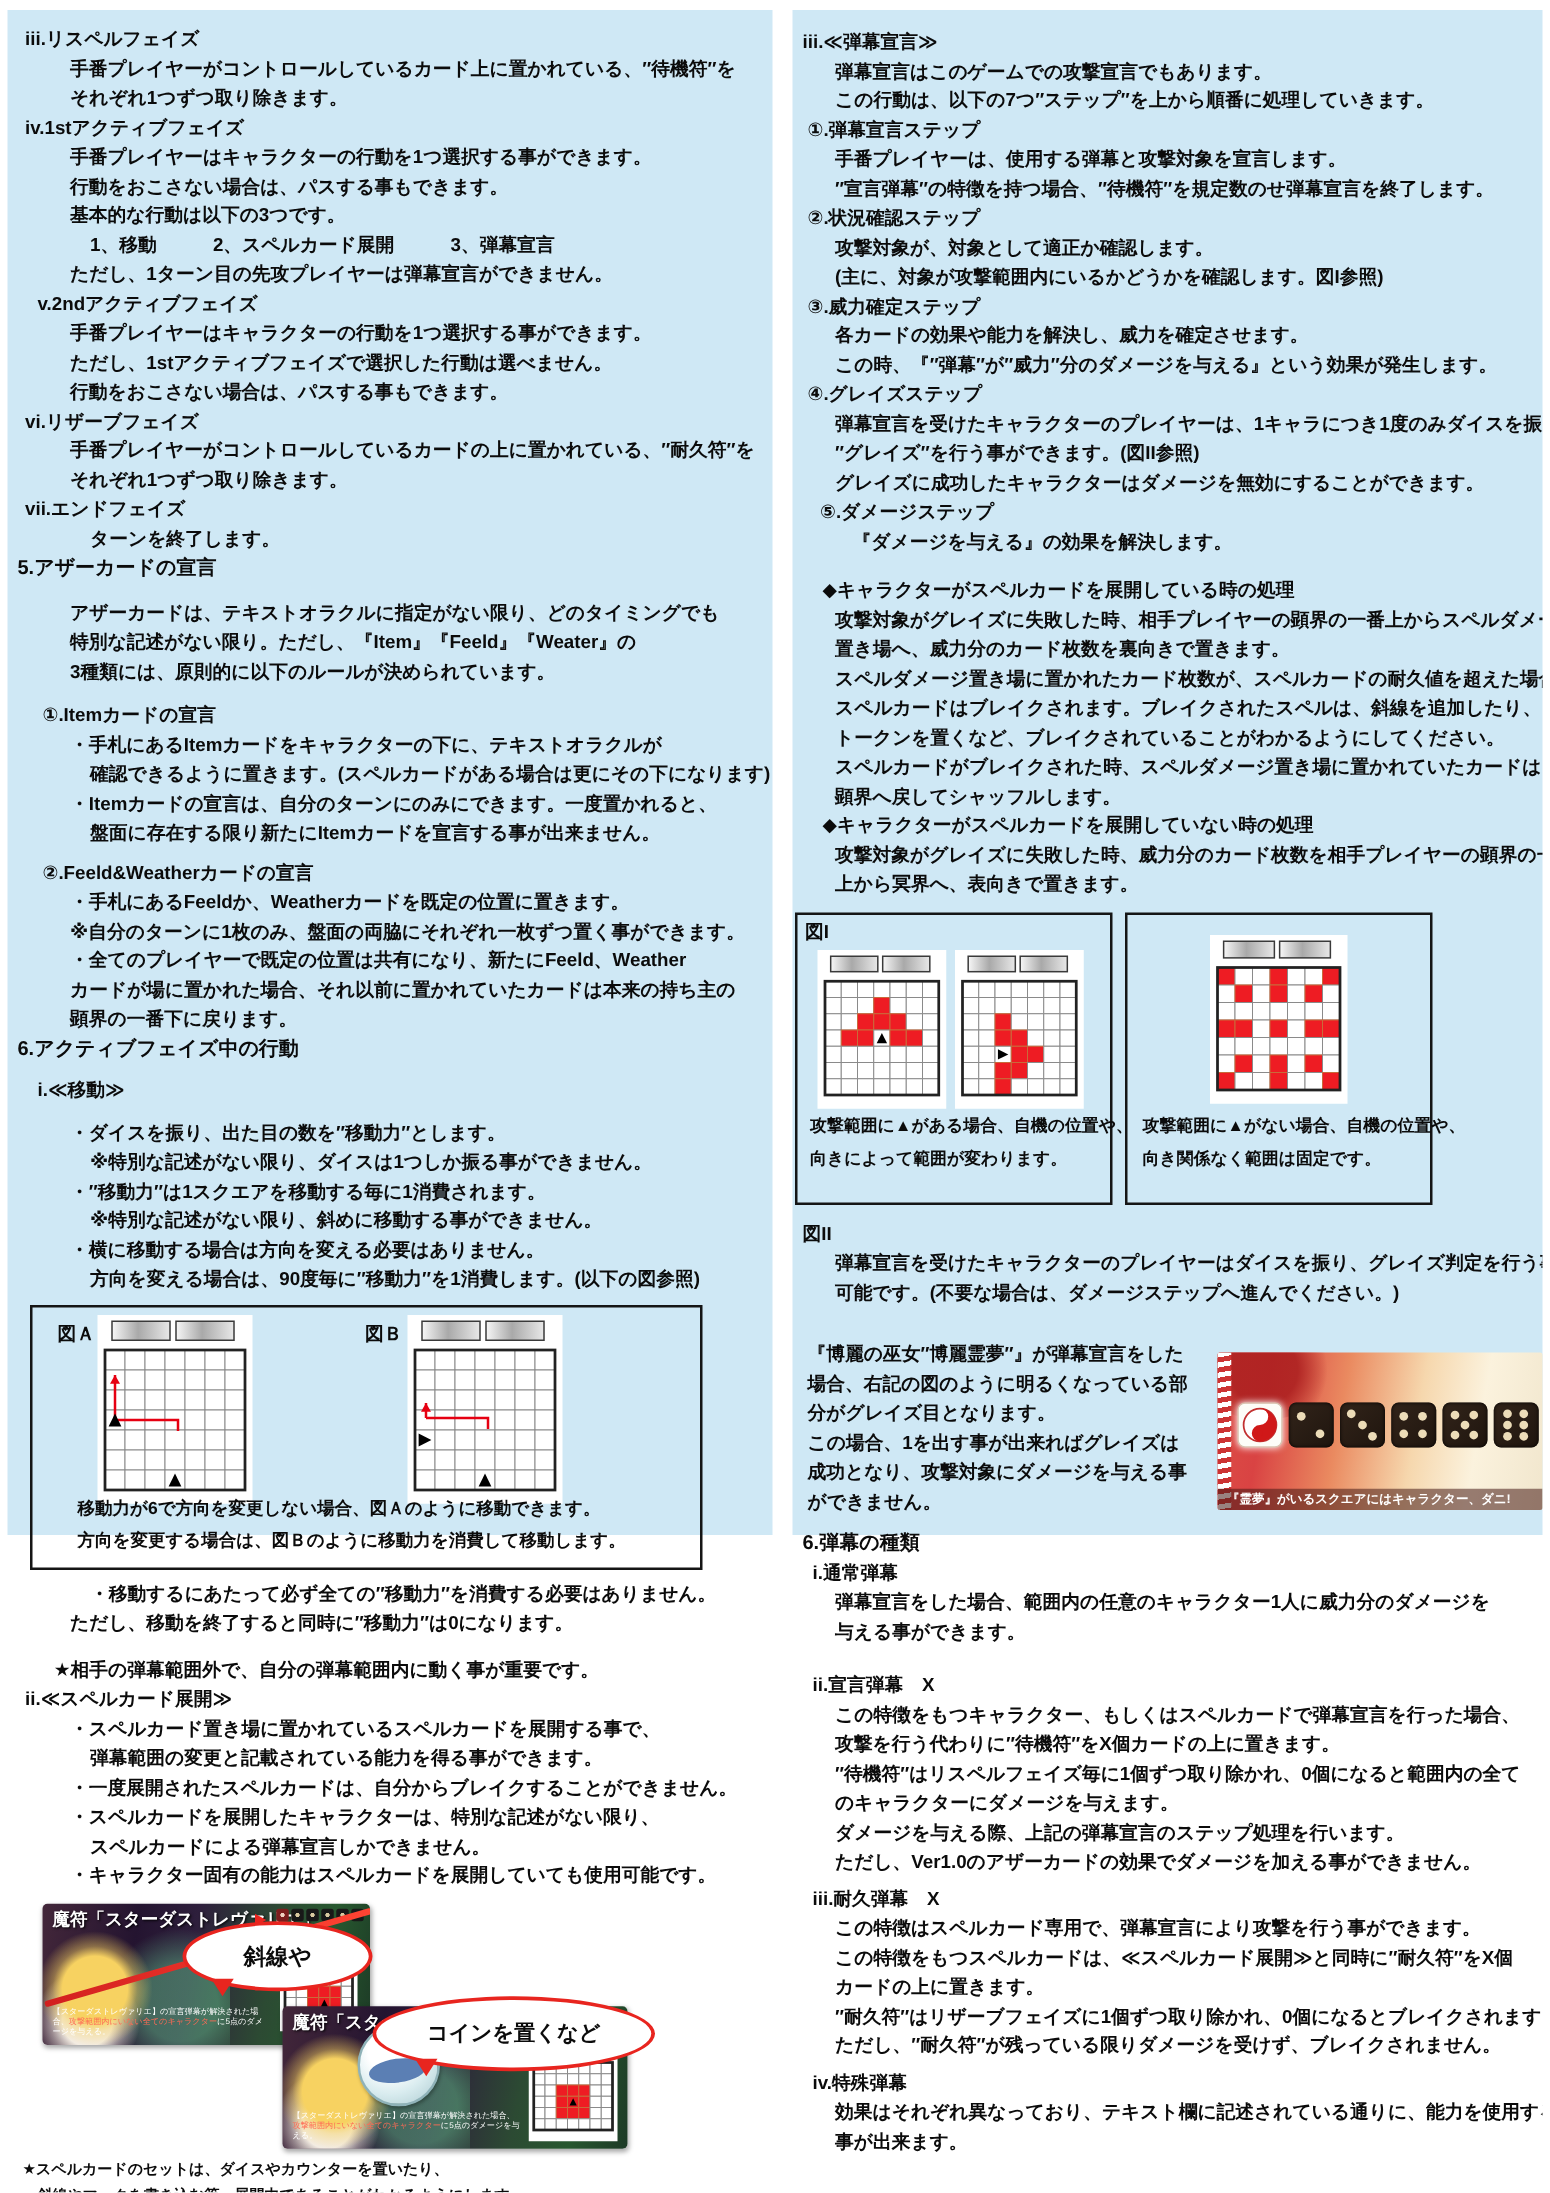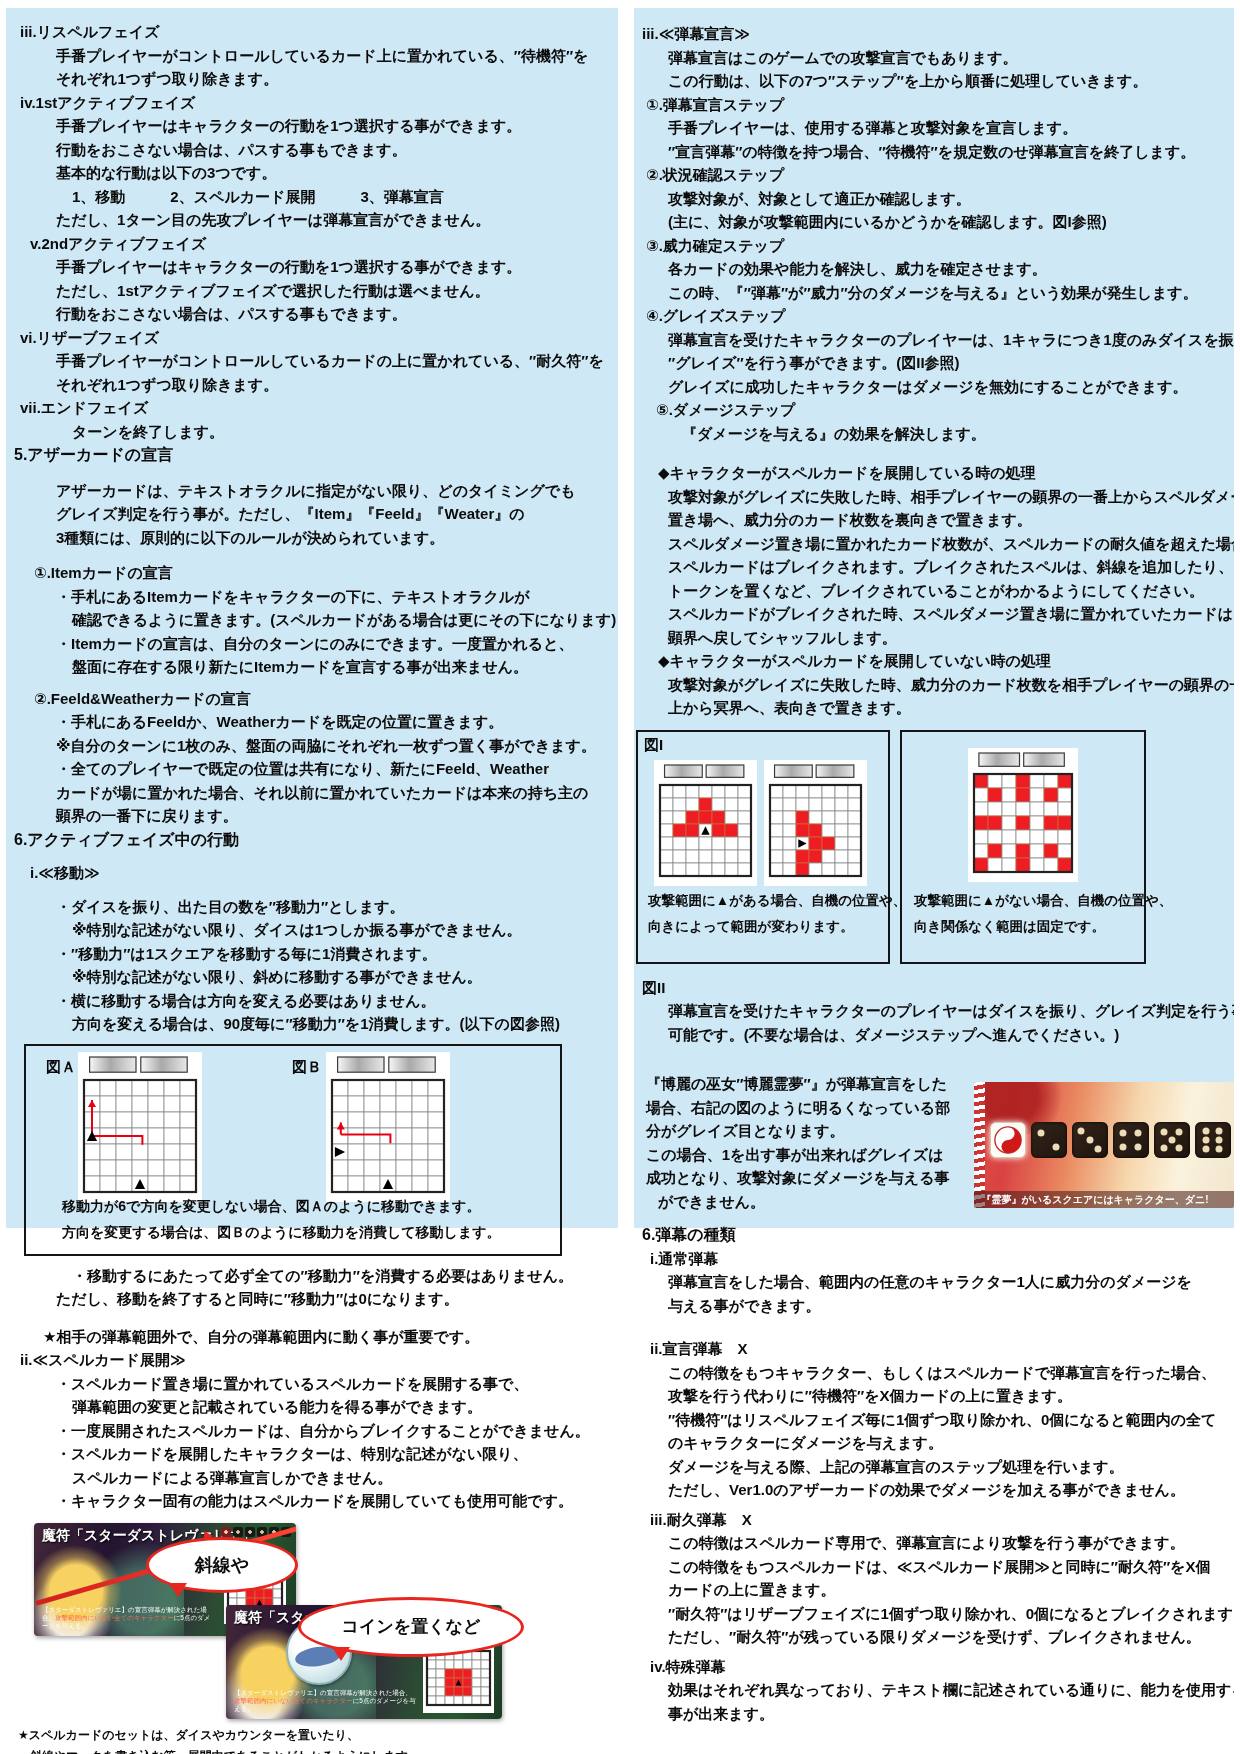--- a/index.html
+++ b/index.html
@@ -97,21 +97,21 @@
       <div class="ln b">ただし、1stアクティブフェイズで選択した行動は選べません。</div>
       <div class="ln b">行動をおこさない場合は、パスする事もできます。</div>
       <div class="ln r">vi.リザーブフェイズ</div>
       <div class="ln b">手番プレイヤーがコントロールしているカードの上に置かれている、″耐久符″を</div>
       <div class="ln b">それぞれ1つずつ取り除きます。</div>
       <div class="ln r">vii.エンドフェイズ</div>
       <div class="ln b2">ターンを終了します。</div>
       <div class="ln h">5.アザーカードの宣言</div>
       <div class="gap" style="height: 12px;"></div>
       <div class="ln b">アザーカードは、テキストオラクルに指定がない限り、どのタイミングでも</div>
-      <div class="ln b">グレイズ判定を行う事が。ただし、『Item』『Feeld』『Weater』の</div>
+      <div class="ln b">特別な記述がない限り。ただし、『Item』『Feeld』『Weater』の</div>
       <div class="ln b">3種類には、原則的に以下のルールが決められています。</div>
       <div class="gap" style="height: 12px;"></div>
       <div class="ln c">①.Itemカードの宣言</div>
       <div class="ln b">・手札にあるItemカードをキャラクターの下に、テキストオラクルが</div>
       <div class="ln b2">確認できるように置きます。(スペルカードがある場合は更にその下になります)</div>
       <div class="ln b">・Itemカードの宣言は、自分のターンにのみにできます。一度置かれると、</div>
       <div class="ln b2">盤面に存在する限り新たにItemカードを宣言する事が出来ません。</div>
       <div class="gap" style="height: 8px;"></div>
       <div class="ln c">②.Feeld&amp;Weatherカードの宣言</div>
       <div class="ln b">・手札にあるFeeldか、Weatherカードを既定の位置に置きます。</div>
@@ -629,21 +629,21 @@
       <div class="ln b">弾幕宣言を受けたキャラクターのプレイヤーはダイスを振り、グレイズ判定を行う事が</div>
       <div class="ln b">可能です。(不要な場合は、ダメージステップへ進んでください。)</div>
       <div class="gap" style="height: 24px;"></div>
       <div class="grazerow">
         <div class="grz-text">
           <div class="ln" style="padding-left: 12px;">『博麗の巫女″博麗霊夢″』が弾幕宣言をした</div>
           <div class="ln" style="padding-left: 12px;">場合、右記の図のように明るくなっている部</div>
           <div class="ln" style="padding-left: 12px;">分がグレイズ目となります。</div>
           <div class="ln" style="padding-left: 12px;">この場合、1を出す事が出来ればグレイズは</div>
           <div class="ln" style="padding-left: 12px;">成功となり、攻撃対象にダメージを与える事</div>
-          <div class="ln" style="padding-left: 24px;">ができません。</div>
+          <div class="ln" style="padding-left: 12px;">ができません。</div>
         </div>
         <div class="grz-img" style="margin-top: 10px;">
           <div class="grz-bow"></div>
           <div class="grz-ribbon"></div>
           <div class="dicerow">
             <div class="die white" style="display: flex; align-items: center; justify-content: center;">
               <svg width="30" height="30" viewBox="0 0 32 32">
                 <circle cx="16" cy="16" r="14" fill="#ffffff" stroke="#c23030" stroke-width="1.5"></circle>
                 <path d="M16 2 A14 14 0 0 1 16 30 A7 7 0 0 1 16 16 A7 7 0 0 0 16 2 Z" fill="#d01818"></path>
                 <circle cx="16" cy="9" r="2.4" fill="#ffffff"></circle>

